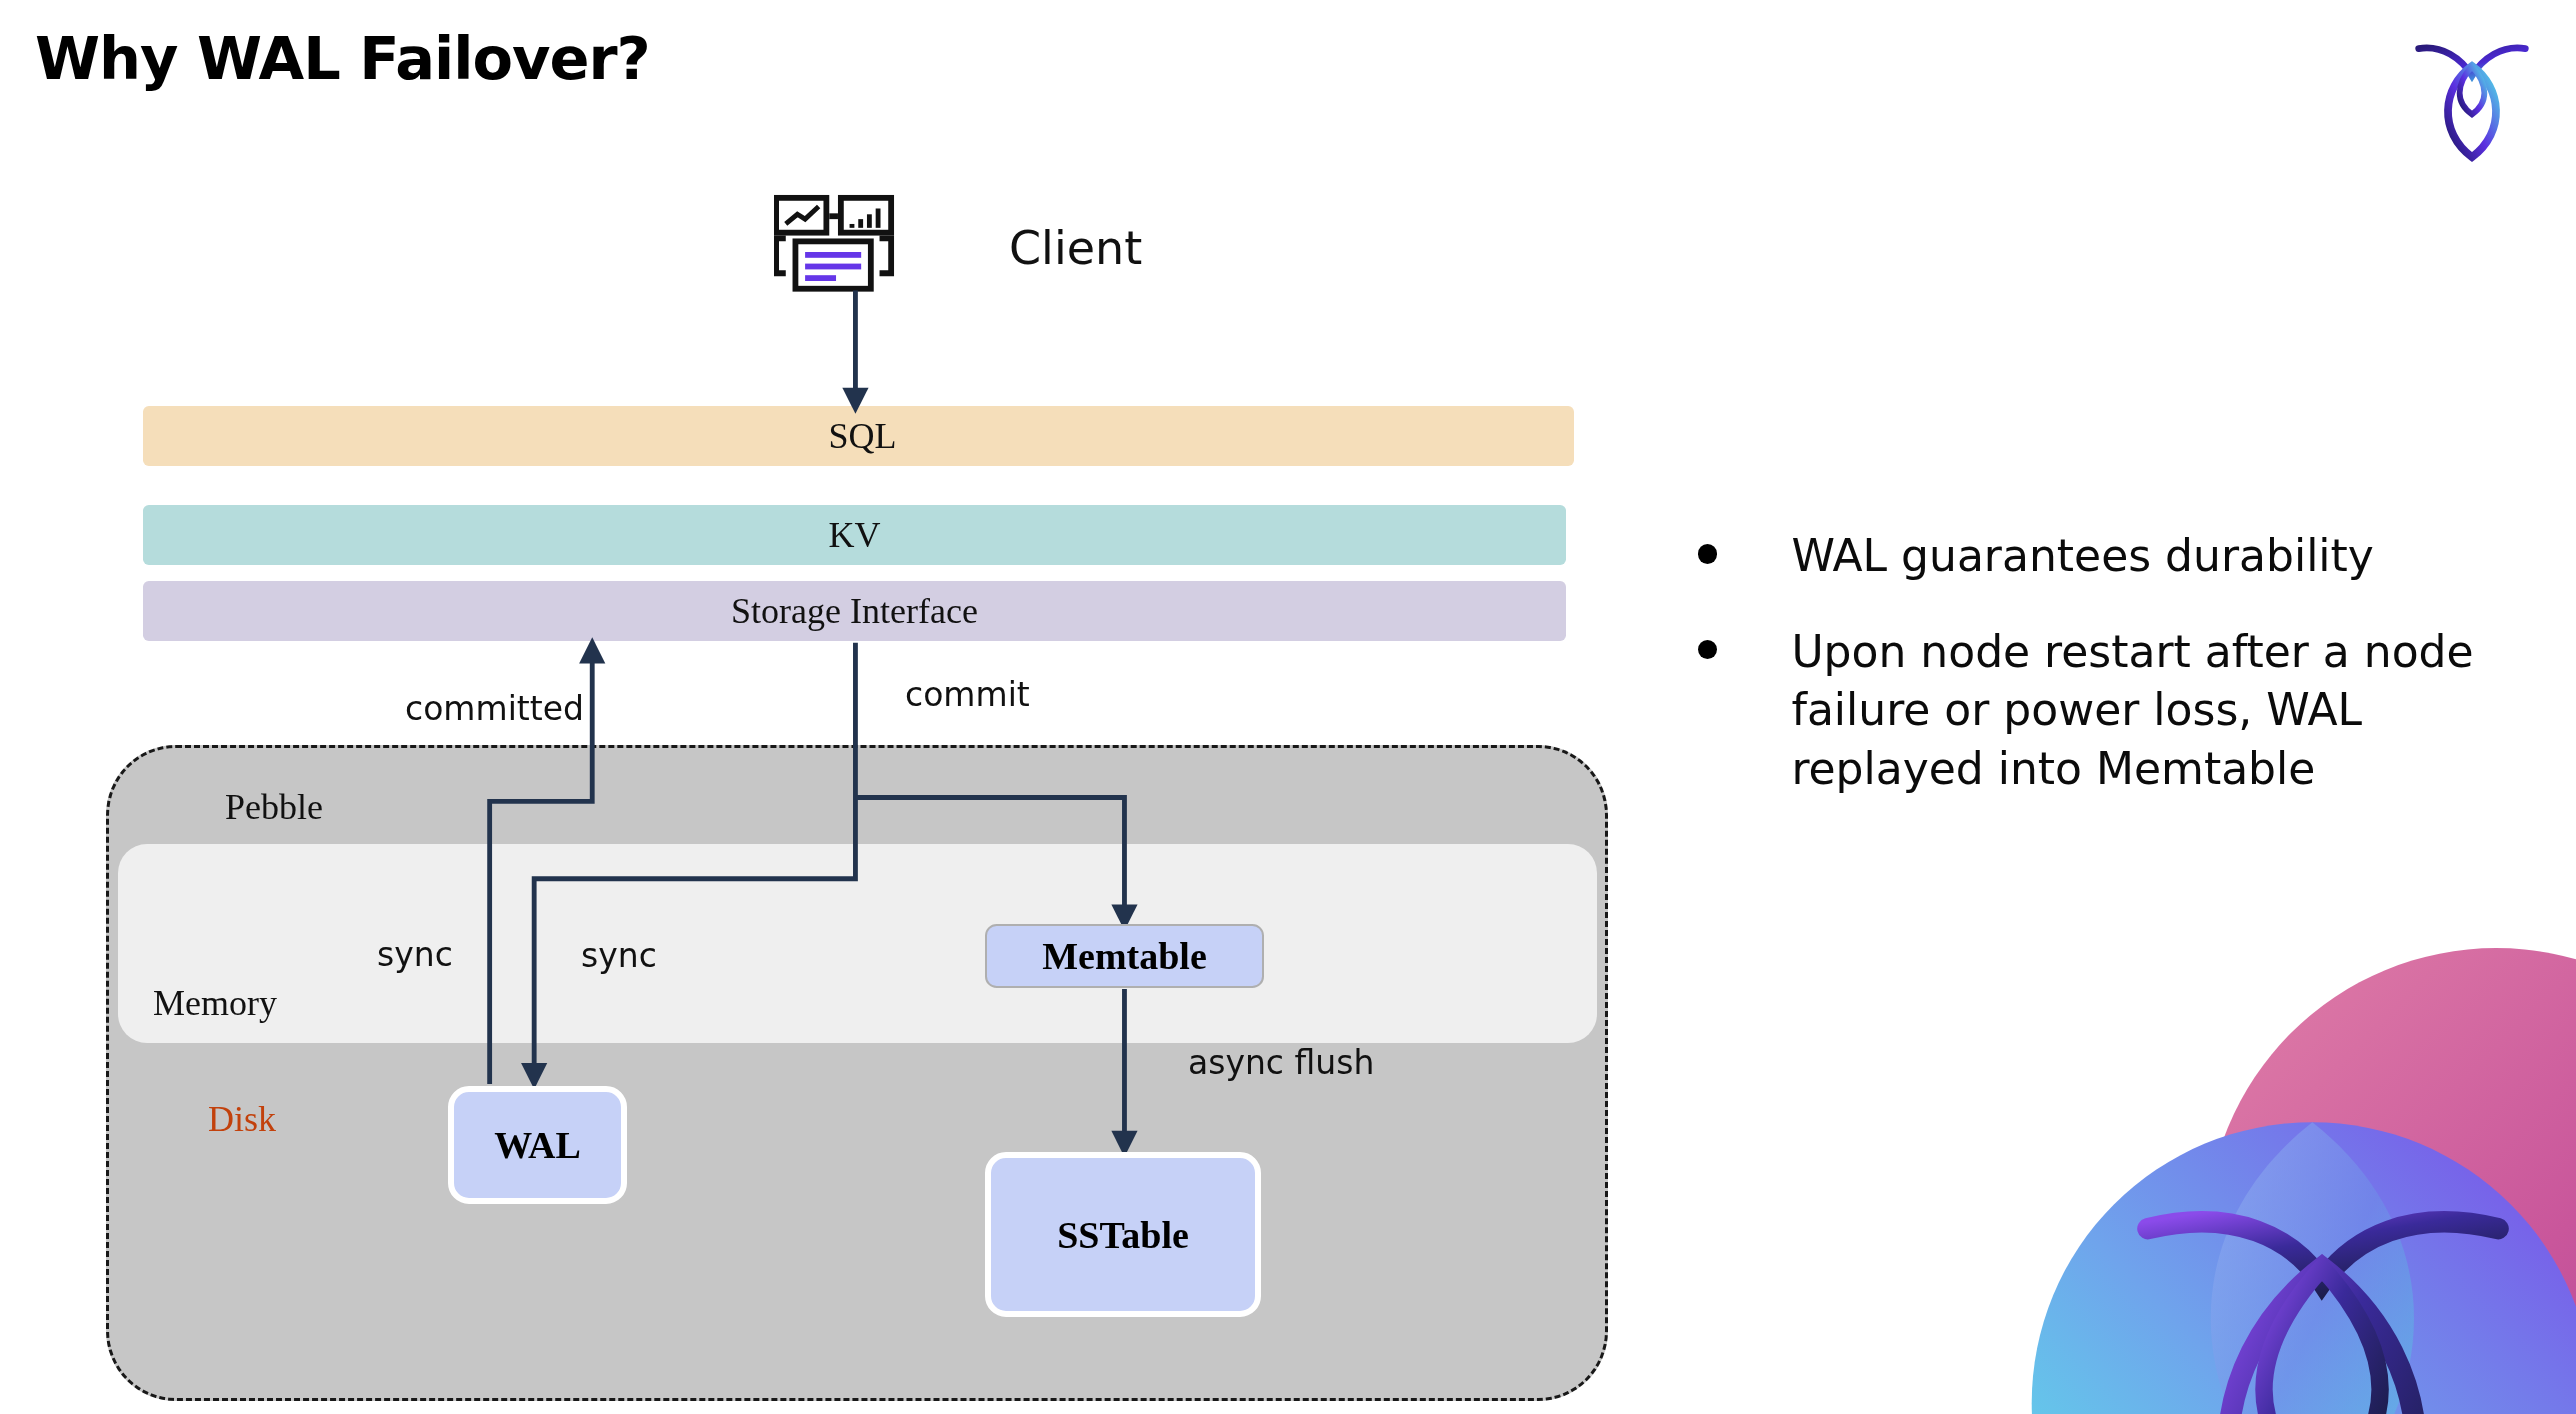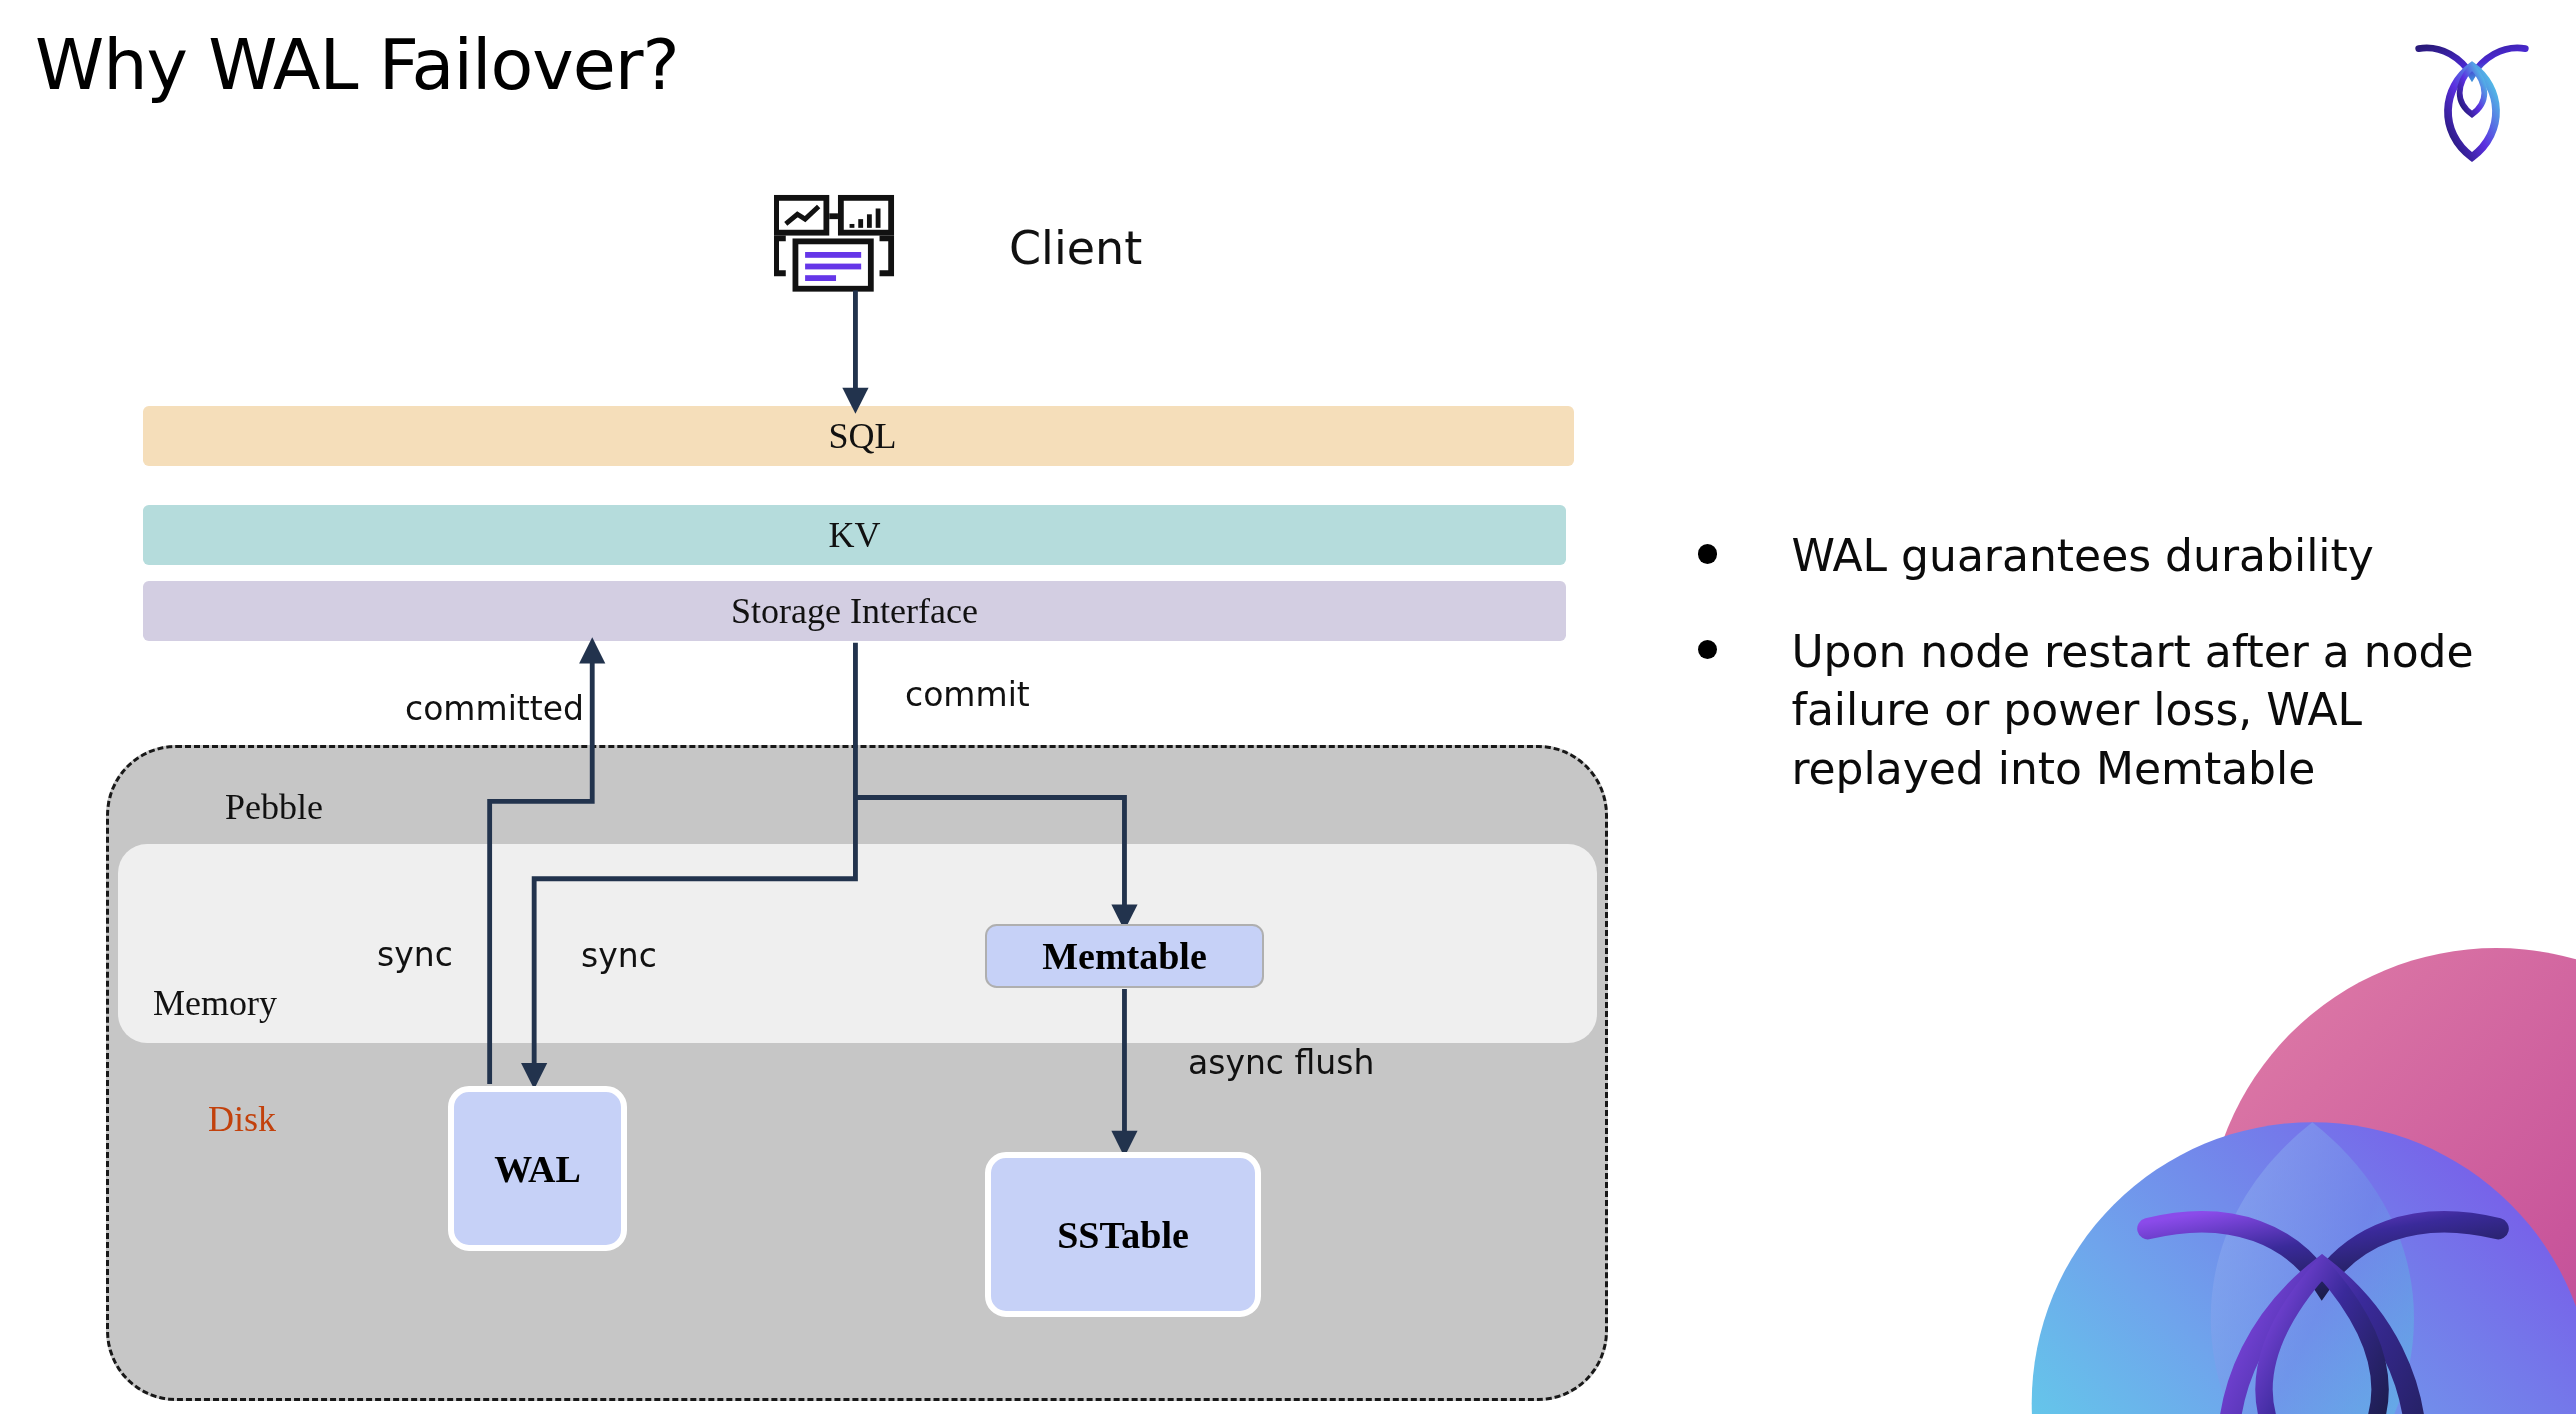--- a/index.html
+++ b/index.html
@@ -15,22 +15,22 @@
     overflow: hidden;
     font-family: "Liberation Sans", sans-serif;
   }
 
   
   #slide-title {
     position: absolute;
     left: 35px;
     top: 27px;
     font-family: "DejaVu Sans", sans-serif;
-    font-weight: 400;
-    font-size: 70px;
+    font-weight: 700;
+    font-size: 59px;
     letter-spacing: -1px;
     color: #000000;
     white-space: nowrap;
     line-height: 1.1;
   }
 
   
   #brand-logo {
     position: absolute;
     left: 2409px;
@@ -148,21 +148,21 @@
     box-sizing: border-box;
   }
   #node-memtable {
     left: 985px; top: 924px;
     width: 279px; height: 64px;
     border: 2.9px solid #AFAFAF;
     border-radius: 11.6px;
   }
   #node-wal {
     left: 448px; top: 1086px;
-    width: 179px; height: 165px;
+    width: 179px; height: 118px;
     border: 6.8px solid #FFFFFF;
     border-radius: 21px;
   }
   #node-sstable {
     left: 985px; top: 1152px;
     width: 276px; height: 165px;
     border: 6.8px solid #FFFFFF;
     border-radius: 21px;
   }
 

